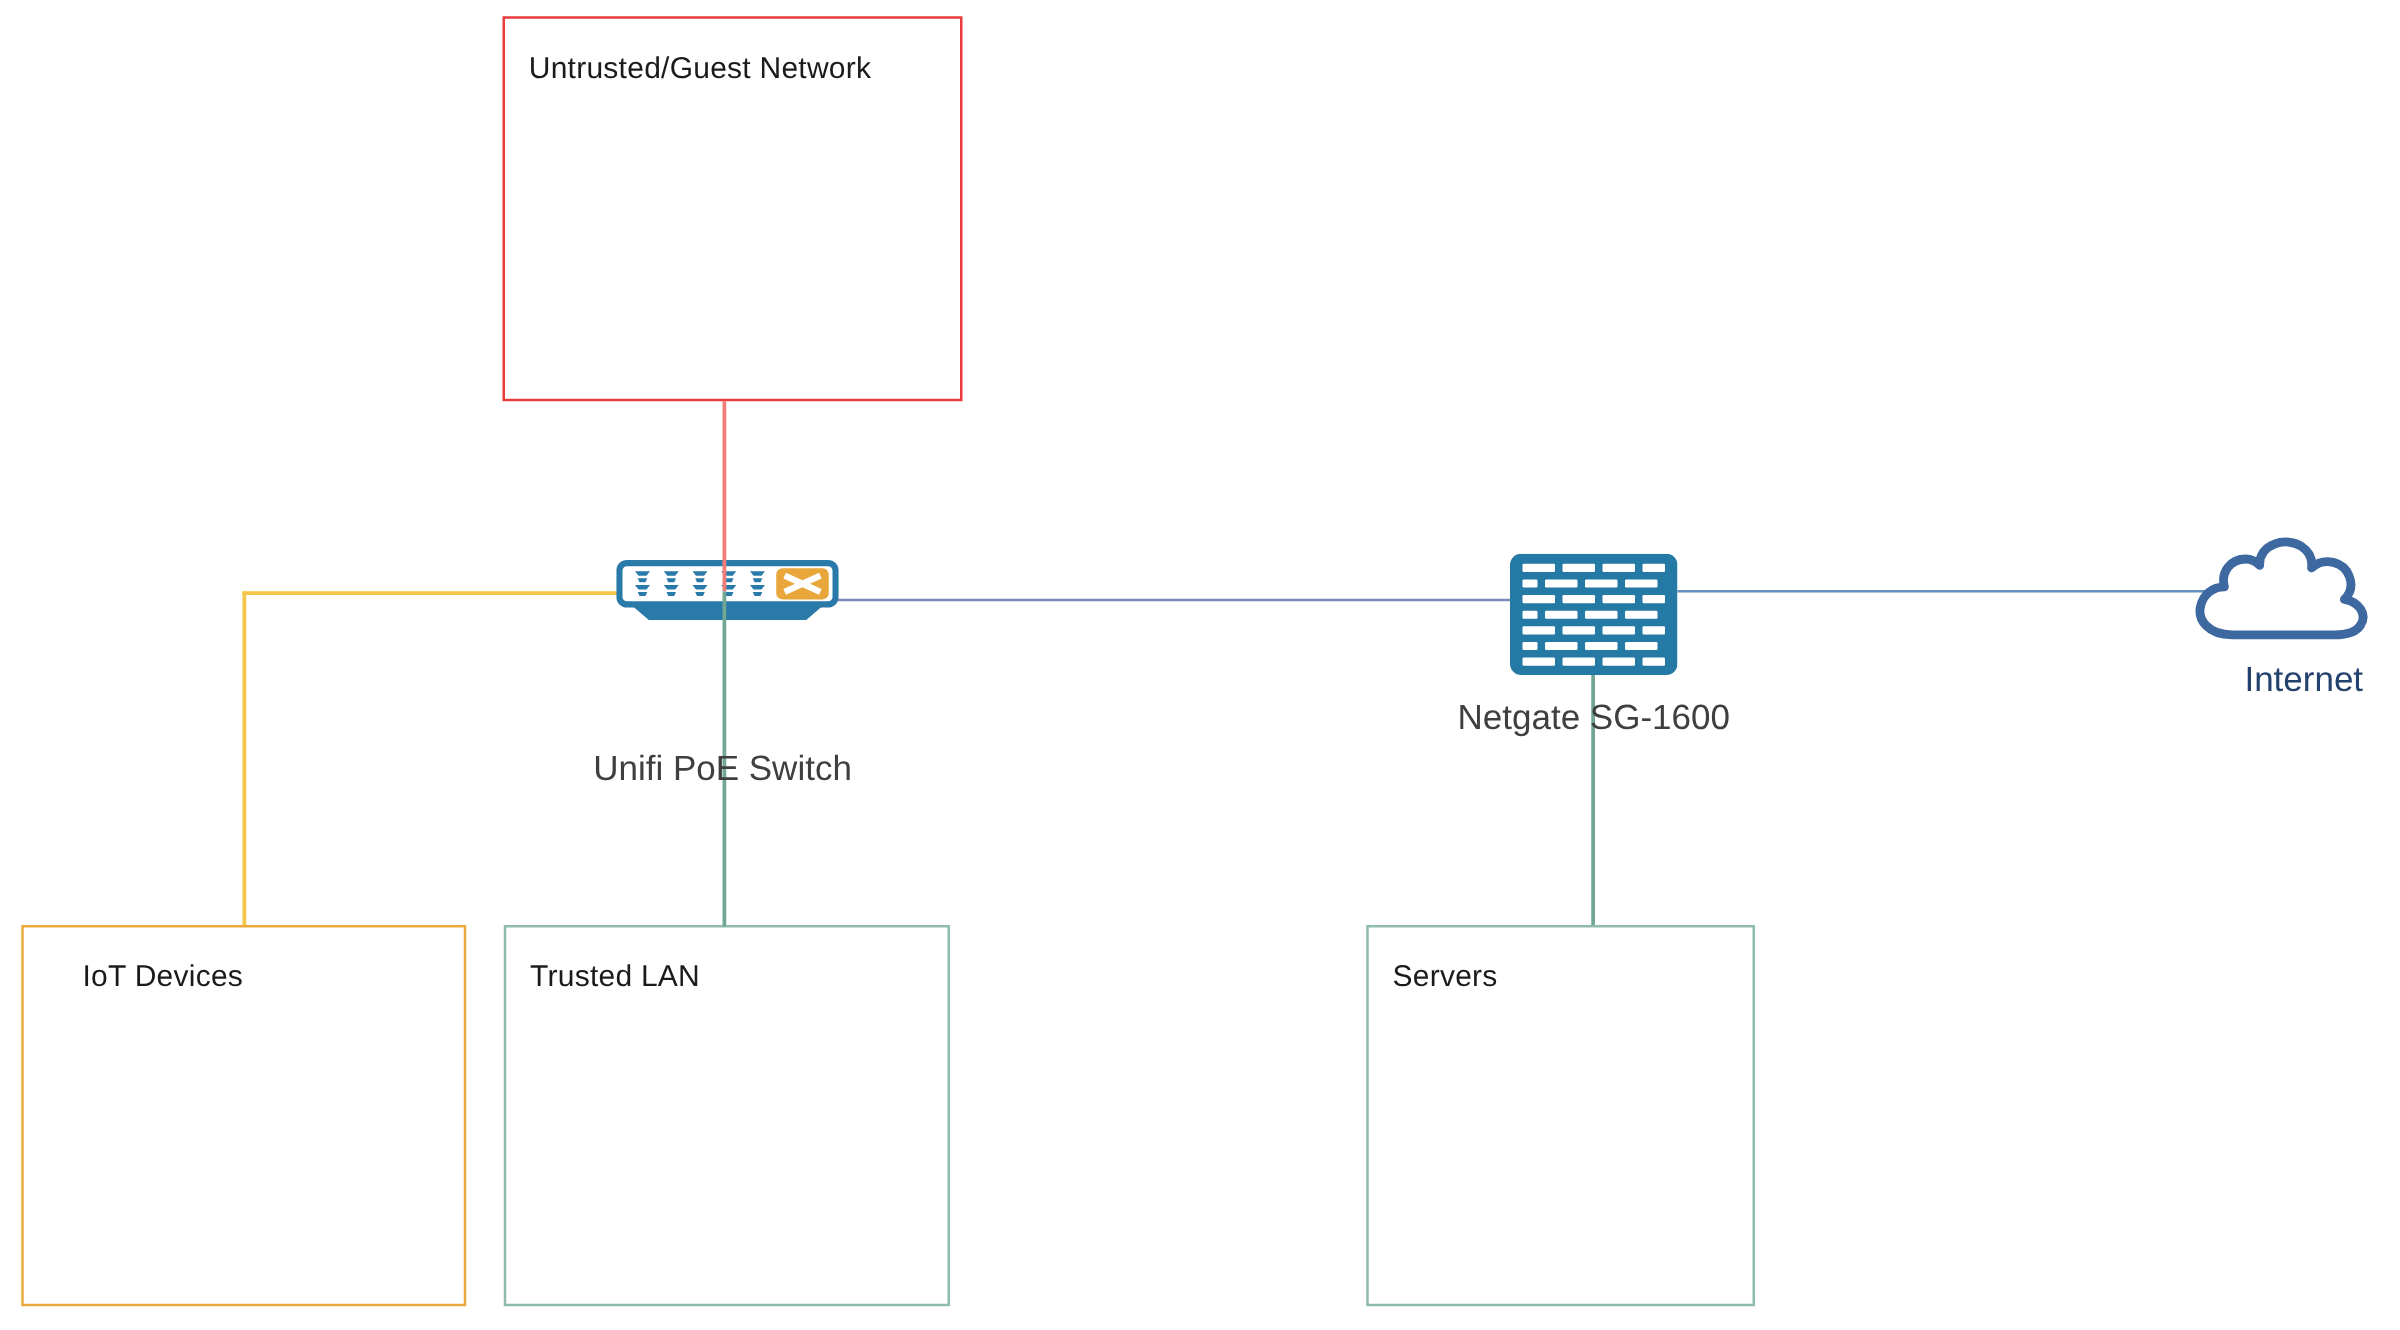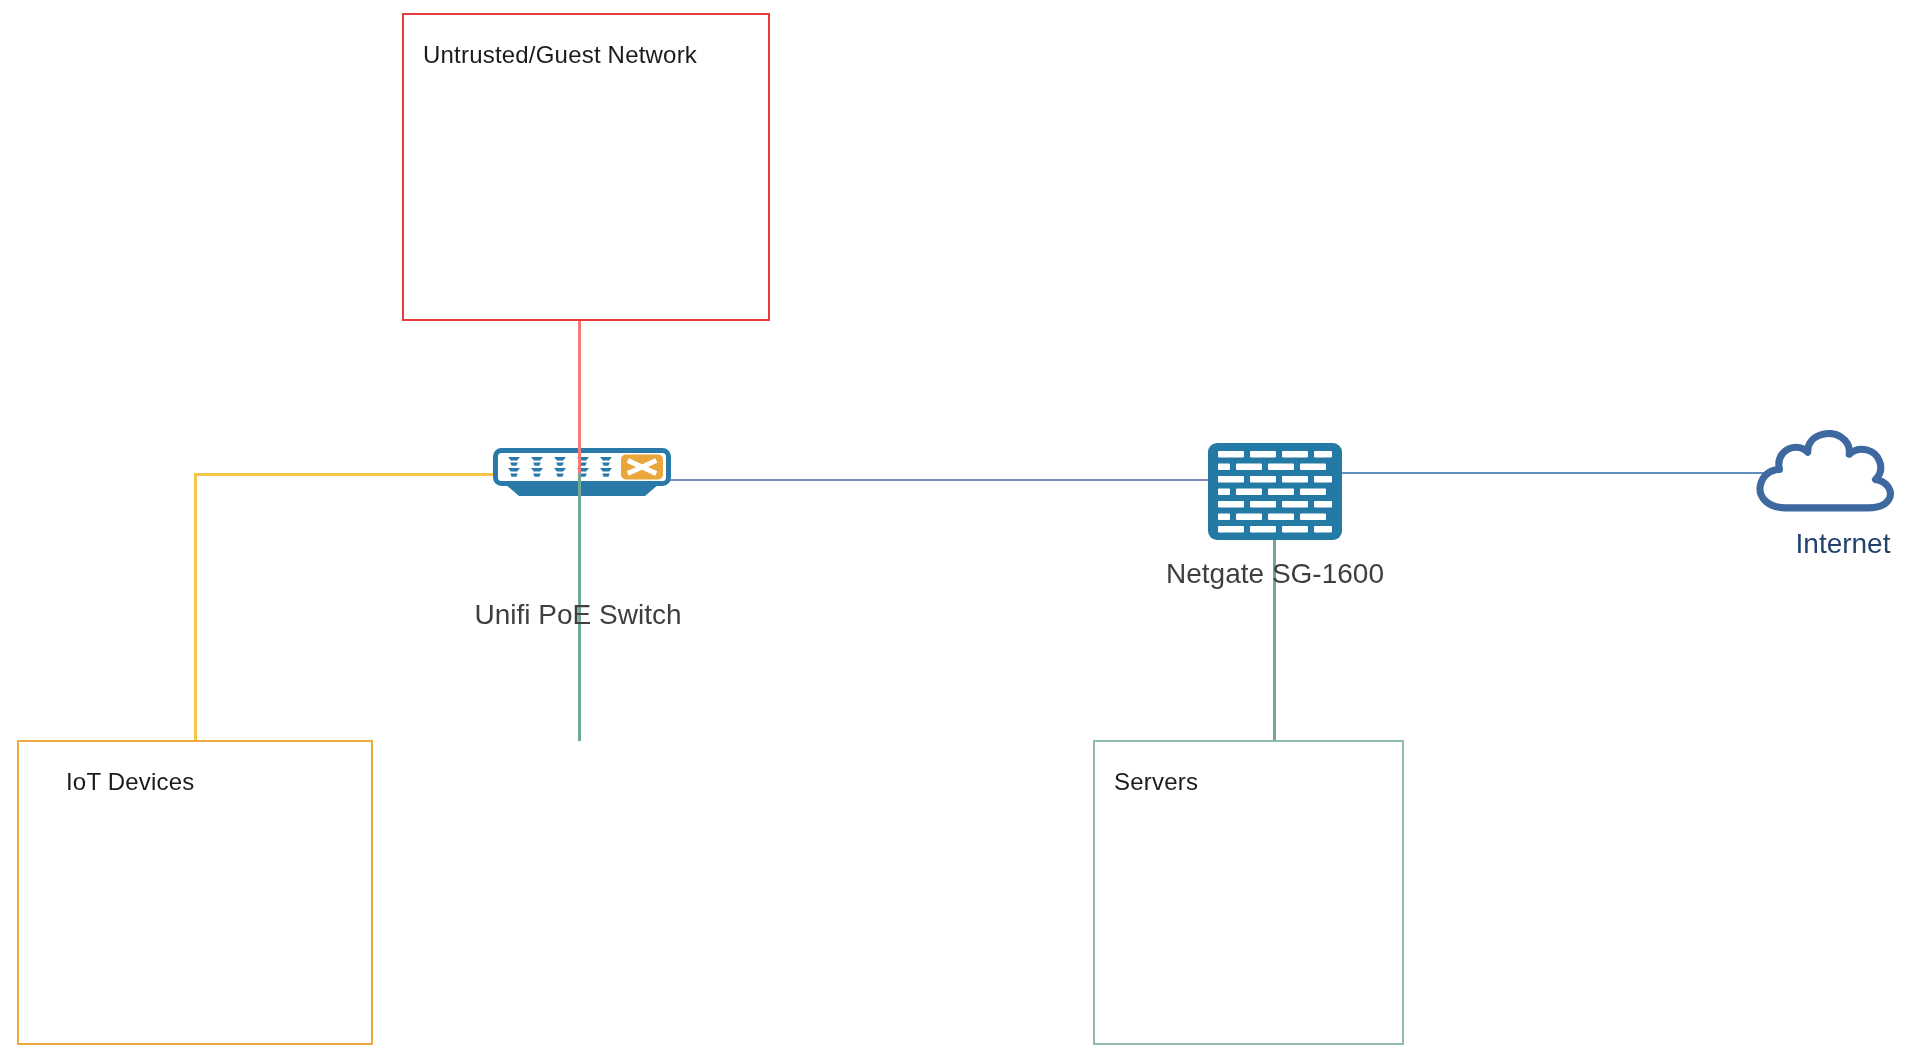--- a/index.html
+++ b/index.html
@@ -80,20 +80,23 @@
   <div class="line v" id="ln-switch-trusted" style="background: rgb(114, 168, 147);"></div>
   <div class="line h" id="ln-switch-firewall" style="background: rgb(123, 138, 184);"></div>
   <div class="line v" id="ln-firewall-servers" style="background: rgb(114, 168, 147);"></div>
   <div class="line h" id="ln-firewall-internet" style="background: rgb(96, 144, 189);"></div>
 
   <div class="zone" id="zone-untrusted" style="border-color: rgb(233, 59, 60);">
     <div class="zone-label">Untrusted/Guest Network</div>
   </div>
   <div class="zone" id="zone-iot" style="border-color: rgb(235, 169, 63); padding-left: 28px;">
     <div class="zone-label">IoT Devices</div>
+  </div>
+  <div class="zone" id="zone-trusted" style="border-color: rgb(143, 188, 171);">
+    <div class="zone-label">Trusted LAN</div>
   </div>
   <div class="zone" id="zone-servers" style="border-color: rgb(143, 188, 171);">
     <div class="zone-label">Servers</div>
   </div>
 
   <div class="node-icon" id="icon-switch" style="color: rgb(42, 122, 169);">
     <svg viewBox="0 0 178 52" xmlns="http://www.w3.org/2000/svg">
       <defs>
         <g id="port" fill="currentColor">
           <path d="M0 0 H12 L9.2 3.6 H2.8 Z"></path>

